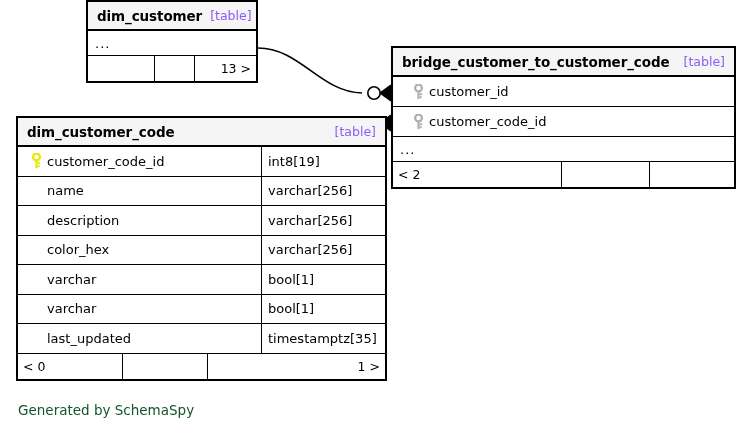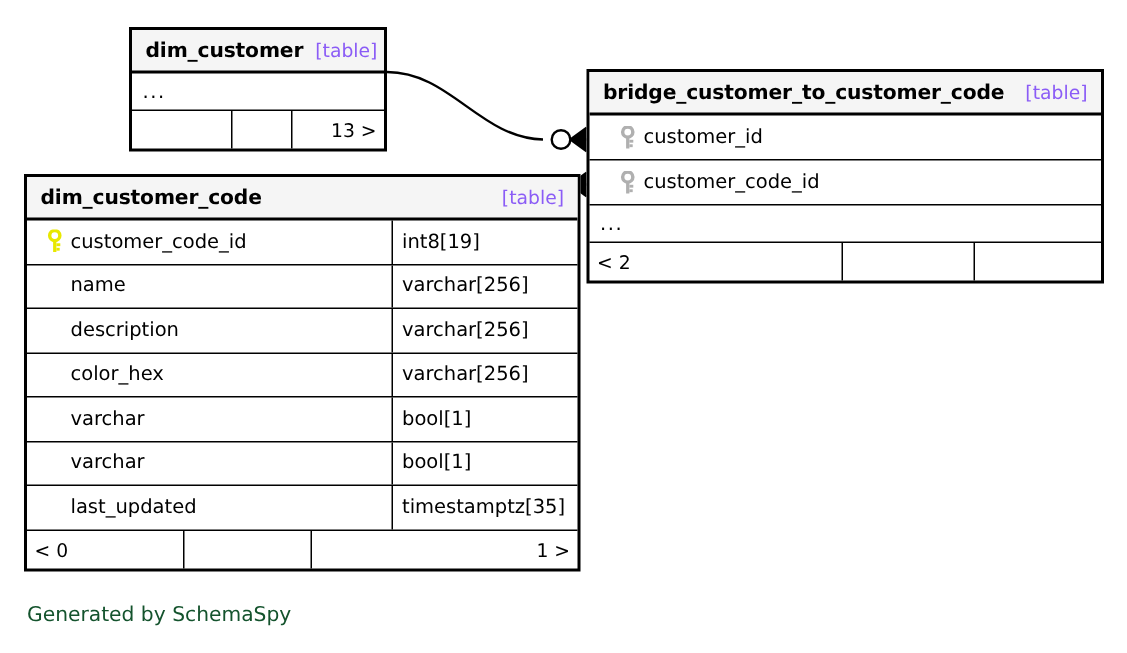--- a/index.html
+++ b/index.html
@@ -106,21 +106,21 @@
     align-items: center;
     font-size: 12.5px;
     padding: 0 5px;
     overflow: hidden;
   }
   .footer-cell + .footer-cell { border-left: 1.5px solid #000000; }
   .fc-left { justify-content: flex-start; }
   .fc-right { justify-content: flex-end; }
 
   
-  #tbl-dim-customer { left: 86px; top: 18px; width: 172px; }
+  #tbl-dim-customer { left: 86px; top: 0; width: 172px; }
   #tbl-dim-customer .footer-cell:nth-child(1) { width: 66px; }
   #tbl-dim-customer .footer-cell:nth-child(2) { width: 40px; }
   #tbl-dim-customer .footer-cell:nth-child(3) { flex: 1 1 auto; }
 
   
   #tbl-dim-customer-code { left: 16px; top: 116px; width: 371px; }
   #tbl-dim-customer-code .cell-type { width: 124px; min-width: 124px; }
   #tbl-dim-customer-code .footer-cell:nth-child(1) { width: 104px; }
   #tbl-dim-customer-code .footer-cell:nth-child(2) { width: 85px; }
   #tbl-dim-customer-code .footer-cell:nth-child(3) { flex: 1 1 auto; }

